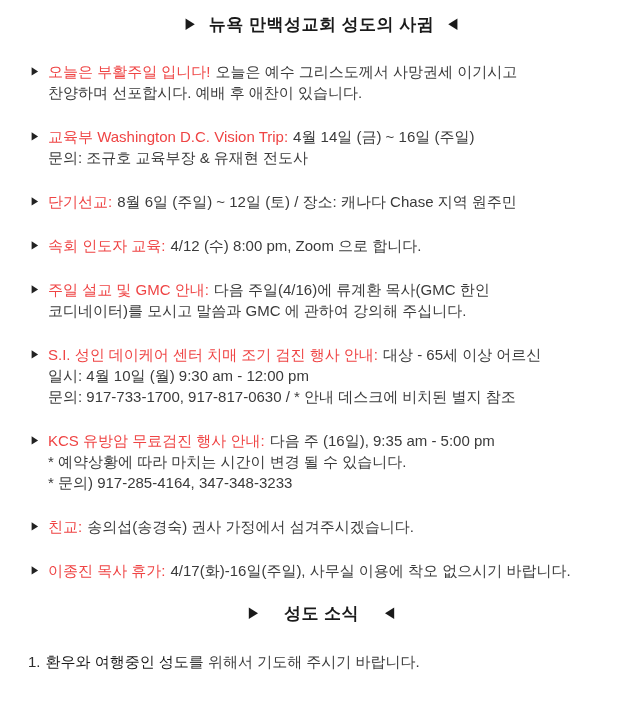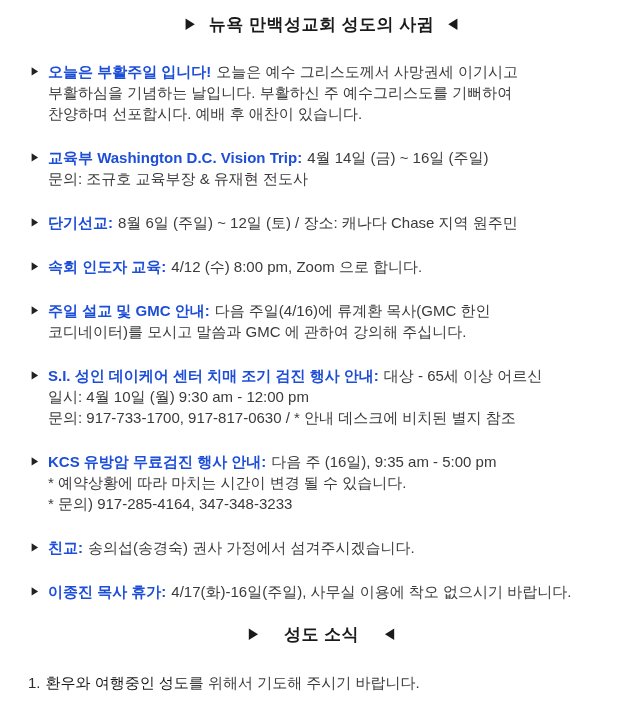--- a/index.html
+++ b/index.html
@@ -42,22 +42,22 @@
     margin-bottom: 23px;
   }
   .marker {
     flex: 0 0 18px;
     font-size: 10px;
     line-height: 21px;
     color: #222222;
   }
   .item-body { flex: 1 1 auto; min-width: 0; }
   .lead {
-    font-weight: bold;
-    color: #1d4ed8;
+    font-weight: normal;
+    color: #ef4444;
     margin-right: 5px;
     margin-top: 40px;
   }
   .lead-tight {
     font-weight: normal;
     color: #161616;
   }
   .news-item {
     display: flex;
     align-items: flex-start;
@@ -77,21 +77,20 @@
 <div class="page">
 
   <div class="section-title">
     <span class="arrow">▶</span><span class="title-text">뉴욕 만백성교회 성도의 사귐</span><span class="arrow">◀</span>
   </div>
 
   <div class="item">
     <span class="marker">▶</span>
     <div class="item-body">
       <div class="line"><span class="lead">오늘은 부활주일 입니다!</span><span>오늘은 예수 그리스도께서 사망권세 이기시고</span></div>
-      <div class="line">부활하심을 기념하는 날입니다. 부활하신 주 예수그리스도를 기뻐하여</div>
       <div class="line">찬양하며 선포합시다. 예배 후 애찬이 있습니다.</div>
     </div>
   </div>
 
   <div class="item">
     <span class="marker">▶</span>
     <div class="item-body">
       <div class="line"><span class="lead">교육부 Washington D.C. Vision Trip:</span><span>4월 14일 (금) ~ 16일 (주일)</span></div>
       <div class="line">문의: 조규호 교육부장 &amp; 유재현 전도사</div>
     </div>

